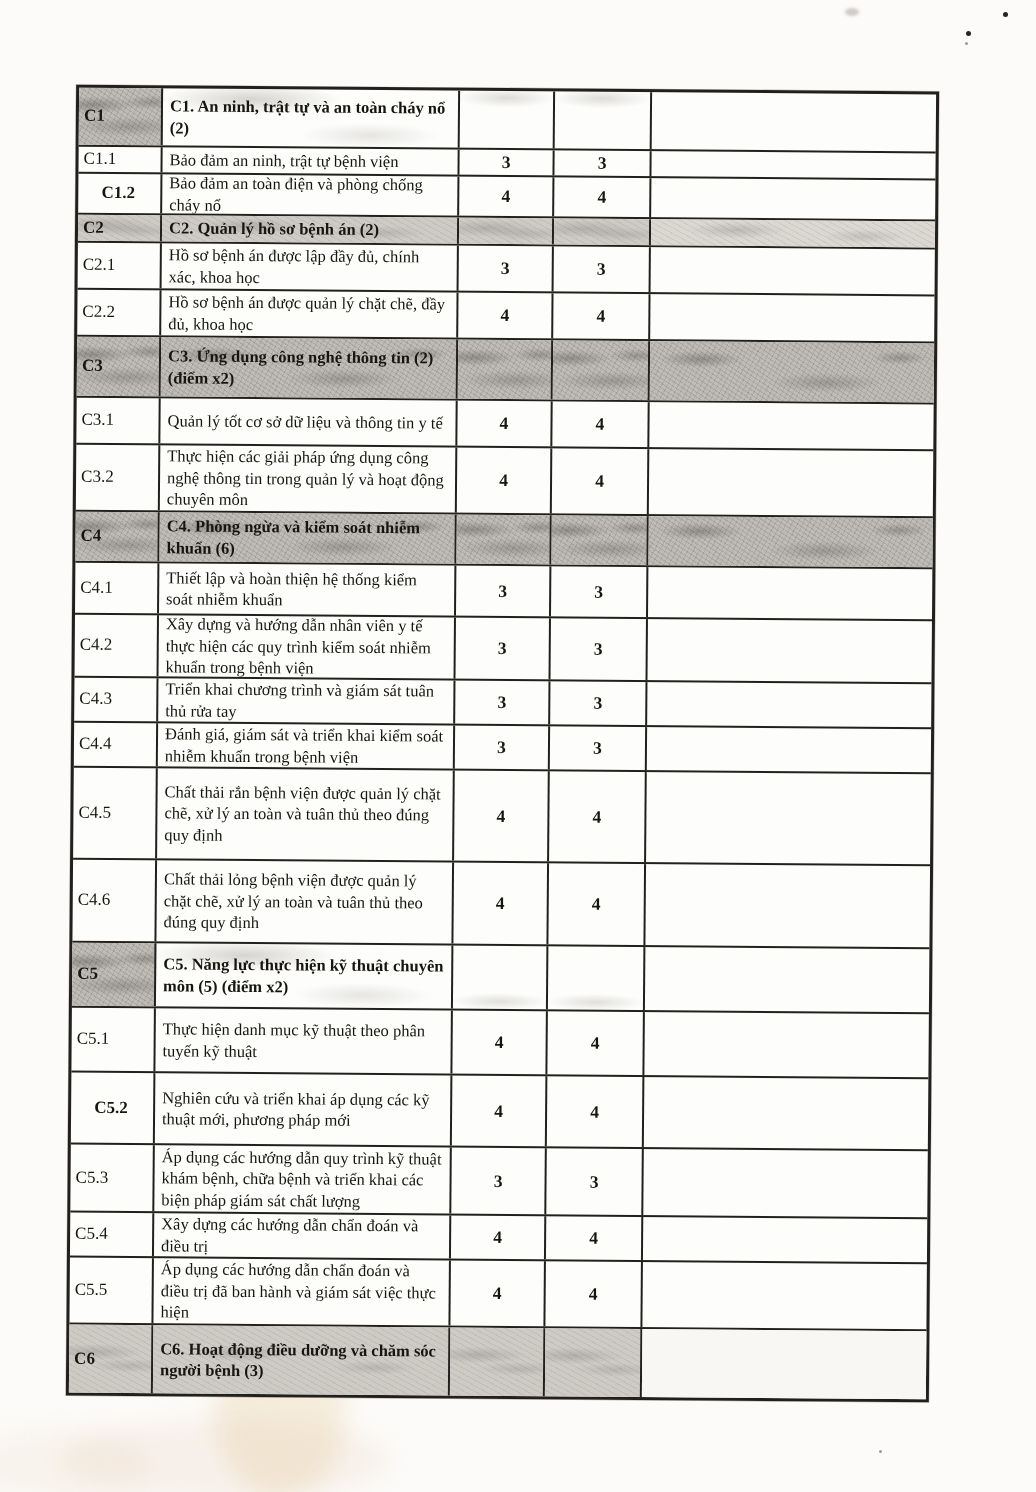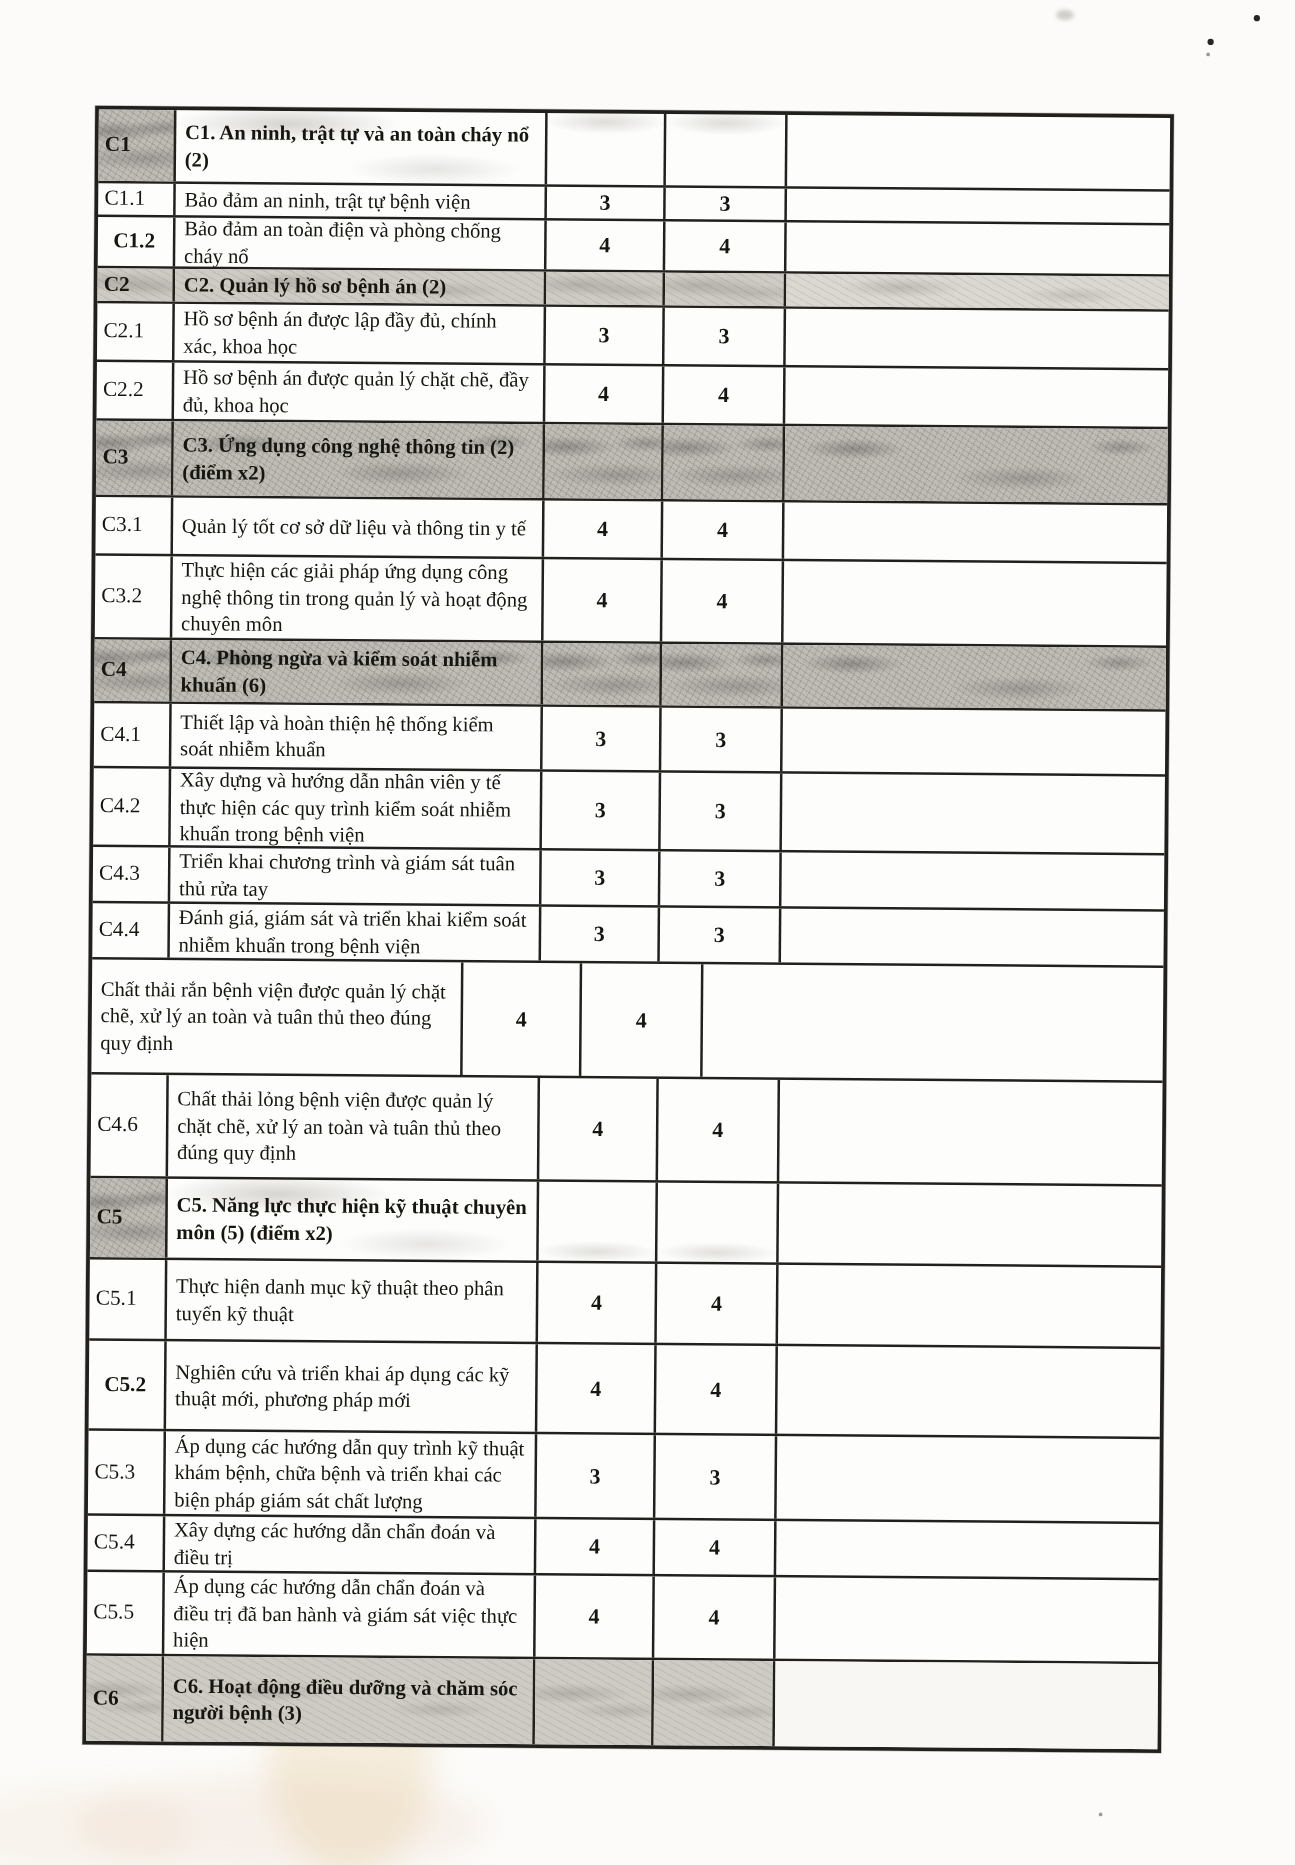--- a/index.html
+++ b/index.html
@@ -25,21 +25,21 @@
   .tbl{
     position:absolute;left:71px;top:88px;width:857px;
     border:3px solid #21201c;background:#fdfdfb;
     transform:rotate(.45deg);
     box-shadow:0 0 0 .4px rgba(40,38,34,.35);
   }
   .row{display:flex;align-items:stretch;border-bottom:2.6px solid #21201c;box-sizing:border-box;}
   .row:last-child{border-bottom:none;}
   .c{box-sizing:border-box;border-right:2.6px solid #21201c;display:flex;align-items:center;overflow:hidden;}
   .c:last-child{border-right:none;}
-  .code{width:62px;padding:1px 2px 2px 5px;font-size:17px;}
+  .code{width:84px;padding:1px 2px 2px 5px;font-size:17px;}
   .desc{width:297px;padding:1px 7px;font-size:16.5px;line-height:1.3;}
   .s1{width:95px;justify-content:center;font-weight:700;font-size:17.5px;}
   .s2{width:97px;justify-content:center;font-weight:700;font-size:17.5px;}
   .notes{flex:1;}
   .sec .code,.sec .desc{font-weight:700;}
   .code-center .code{justify-content:center;padding-left:0;font-weight:bold;}
 
   
   .h27{height:27px}.h28{height:28px}.h41{height:41px}.h45{height:45px}.h47{height:47px}
   .h51{height:51px}.h52{height:52px}.h59{height:59px}.h61{height:61px}.h63{height:63px}
@@ -195,20 +195,21 @@
 
     <div class="row h45">
       <div class="c code">C4.4</div>
       <div class="c desc">Đánh giá, giám sát và triển khai kiểm soát nhiễm khuẩn trong bệnh viện</div>
       <div class="c s1">3</div>
       <div class="c s2">3</div>
       <div class="c notes"></div>
     </div>
 
     <div class="row h92">
+      <div class="c code">C4.5</div>
       <div class="c desc">Chất thải rắn bệnh viện được quản lý chặt chẽ, xử lý an toàn và tuân thủ theo đúng quy định</div>
       <div class="c s1">4</div>
       <div class="c s2">4</div>
       <div class="c notes"></div>
     </div>
 
     <div class="row h83">
       <div class="c code">C4.6</div>
       <div class="c desc">Chất thải lỏng bệnh viện được quản lý chặt chẽ, xử lý an toàn và tuân thủ theo đúng quy định</div>
       <div class="c s1">4</div>

